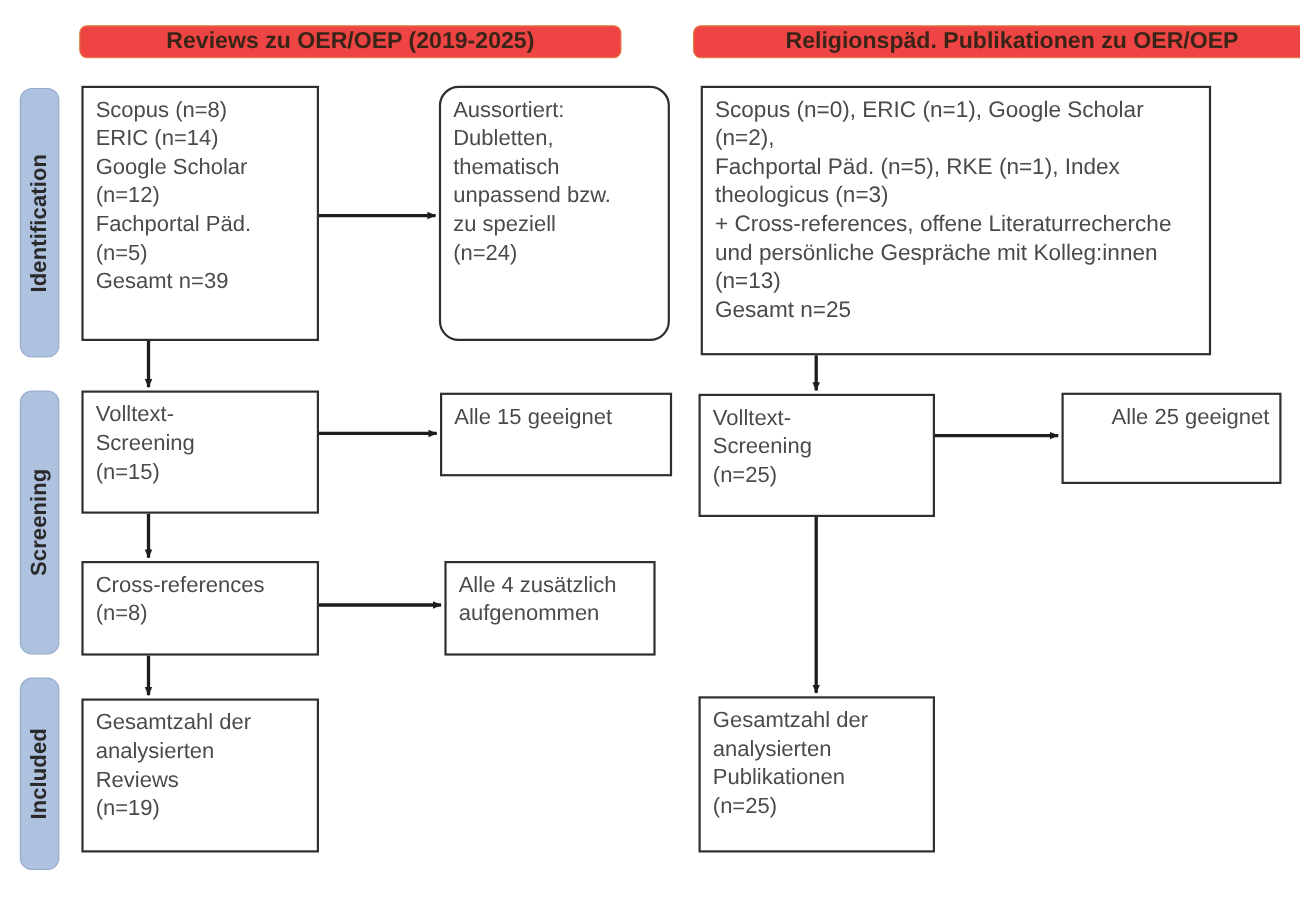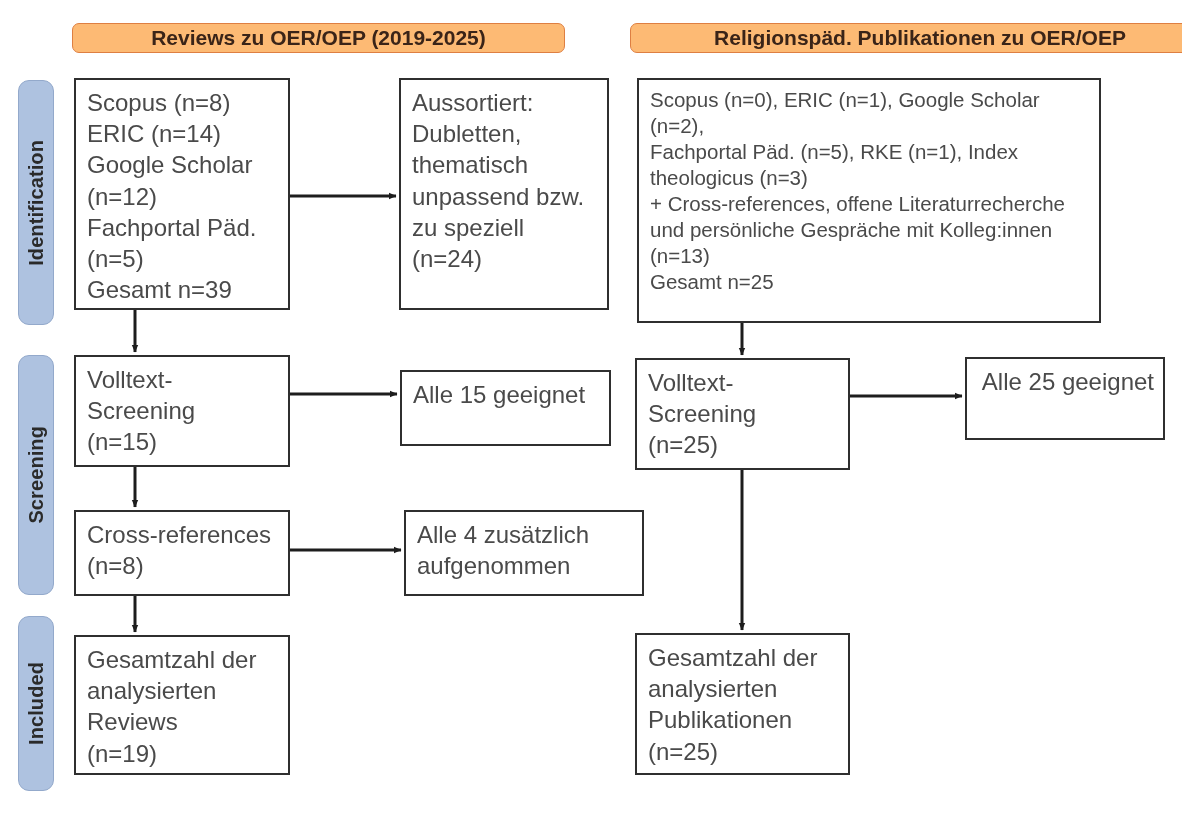--- a/index.html
+++ b/index.html
@@ -41,42 +41,42 @@
     font-size: 20px;
     font-weight: bold;
     color: #2a2a2a;
     letter-spacing: 0.1px;
     white-space: nowrap;
   }
 
   
   .col-header {
     position: absolute;
-    background: #fdba74;
+    background: #ef4444;
     border: 1.5px solid #DE7F42;
     border-radius: 7px;
     box-sizing: border-box;
     display: flex;
     align-items: center;
     justify-content: center;
     color: #3a2418;
     font-size: 21px;
     font-weight: bold;
     white-space: nowrap;
   }
 
   
   .flow-box {
     position: absolute;
     background: #ffffff;
     border: 2.5px solid #2f2f2f;
     box-sizing: border-box;
     padding: 7px 9px 6px 11px;
     color: #4a4a4a;
-    font-size: 24px;
+    font-size: 20px;
     line-height: 1.30;
     white-space: pre-line;
     overflow: hidden;
   }
   .flow-box.dense {
     font-size: 20.5px;
     line-height: 1.27;
   }
 
   
@@ -133,37 +133,37 @@
   <div class="col-header" style="left:630px; top:23px; width:580px; height:30px;">Religionspäd. Publikationen zu OER/OEP</div>
 
   <div class="flow-box" style="left:74px; top:78px; width:216px; height:232px;">Scopus (n=8)
 ERIC (n=14)
 Google Scholar
 (n=12)
 Fachportal Päd.
 (n=5)
 Gesamt n=39</div>
 
-  <div class="flow-box" style="left:399px; top:78px; width:210px; height:232px;">Aussortiert:
+  <div class="flow-box" style="left:399px; top:78px; width:210px; height:232px;border-radius:18px;">Aussortiert:
 Dubletten,
 thematisch
 unpassend bzw.
 zu speziell
 (n=24)</div>
 
   <div class="flow-box" style="left:74px; top:355px; width:216px; height:112px;">Volltext-
 Screening
 (n=15)</div>
 
-  <div class="flow-box" style="left:400px; top:370px; width:211px; height:76px;">Alle 15 geeignet</div>
+  <div class="flow-box" style="left:400px; top:357px; width:211px; height:76px;">Alle 15 geeignet</div>
 
   <div class="flow-box" style="left:74px; top:510px; width:216px; height:86px;">Cross-references
 (n=8)</div>
 
-  <div class="flow-box" style="left:404px; top:510px; width:240px; height:86px;">Alle 4 zusätzlich
+  <div class="flow-box" style="left:404px; top:510px; width:192px; height:86px;">Alle 4 zusätzlich
 aufgenommen</div>
 
   <div class="flow-box" style="left:74px; top:635px; width:216px; height:140px;">Gesamtzahl der
 analysierten
 Reviews
 (n=19)</div>
 
   <div class="flow-box dense" style="left:637px; top:78px; width:464px; height:245px;">Scopus (n=0), ERIC (n=1), Google Scholar (n=2),
 Fachportal Päd. (n=5), RKE (n=1), Index
 theologicus (n=3)

